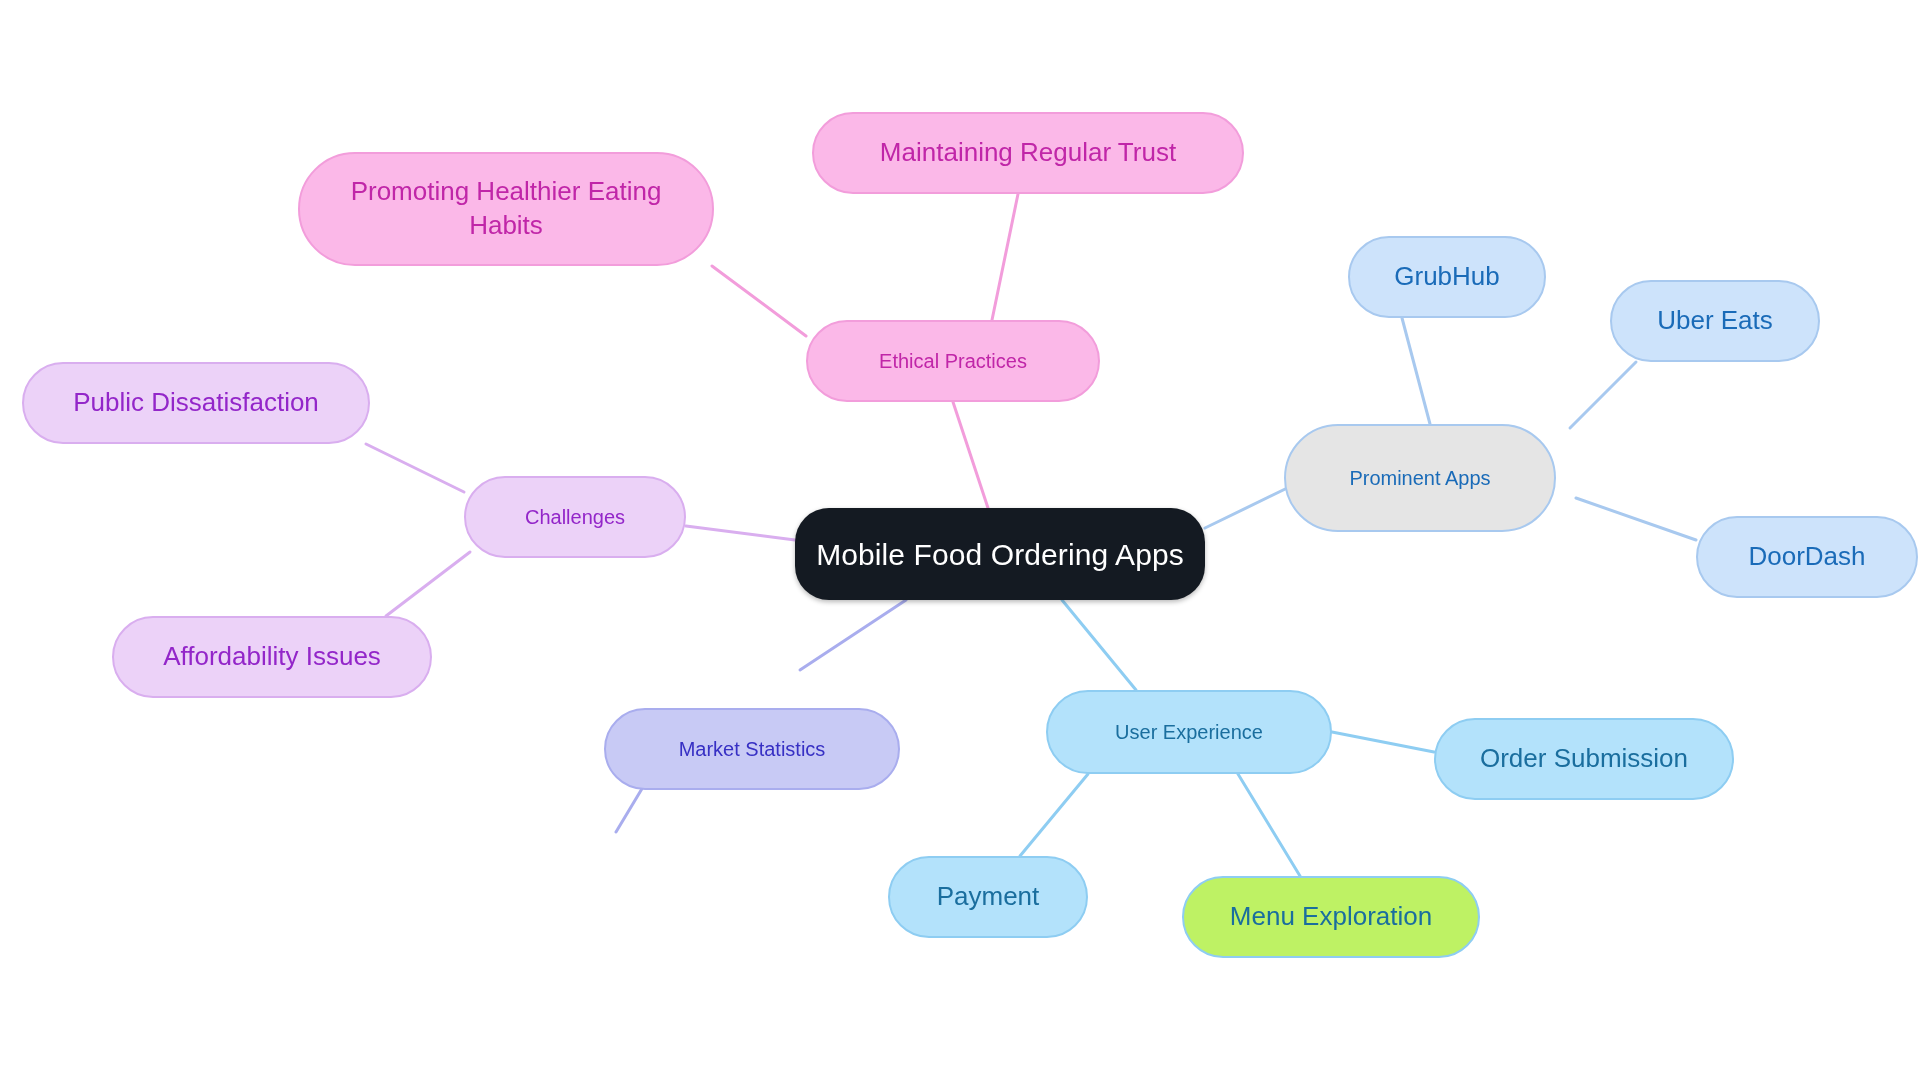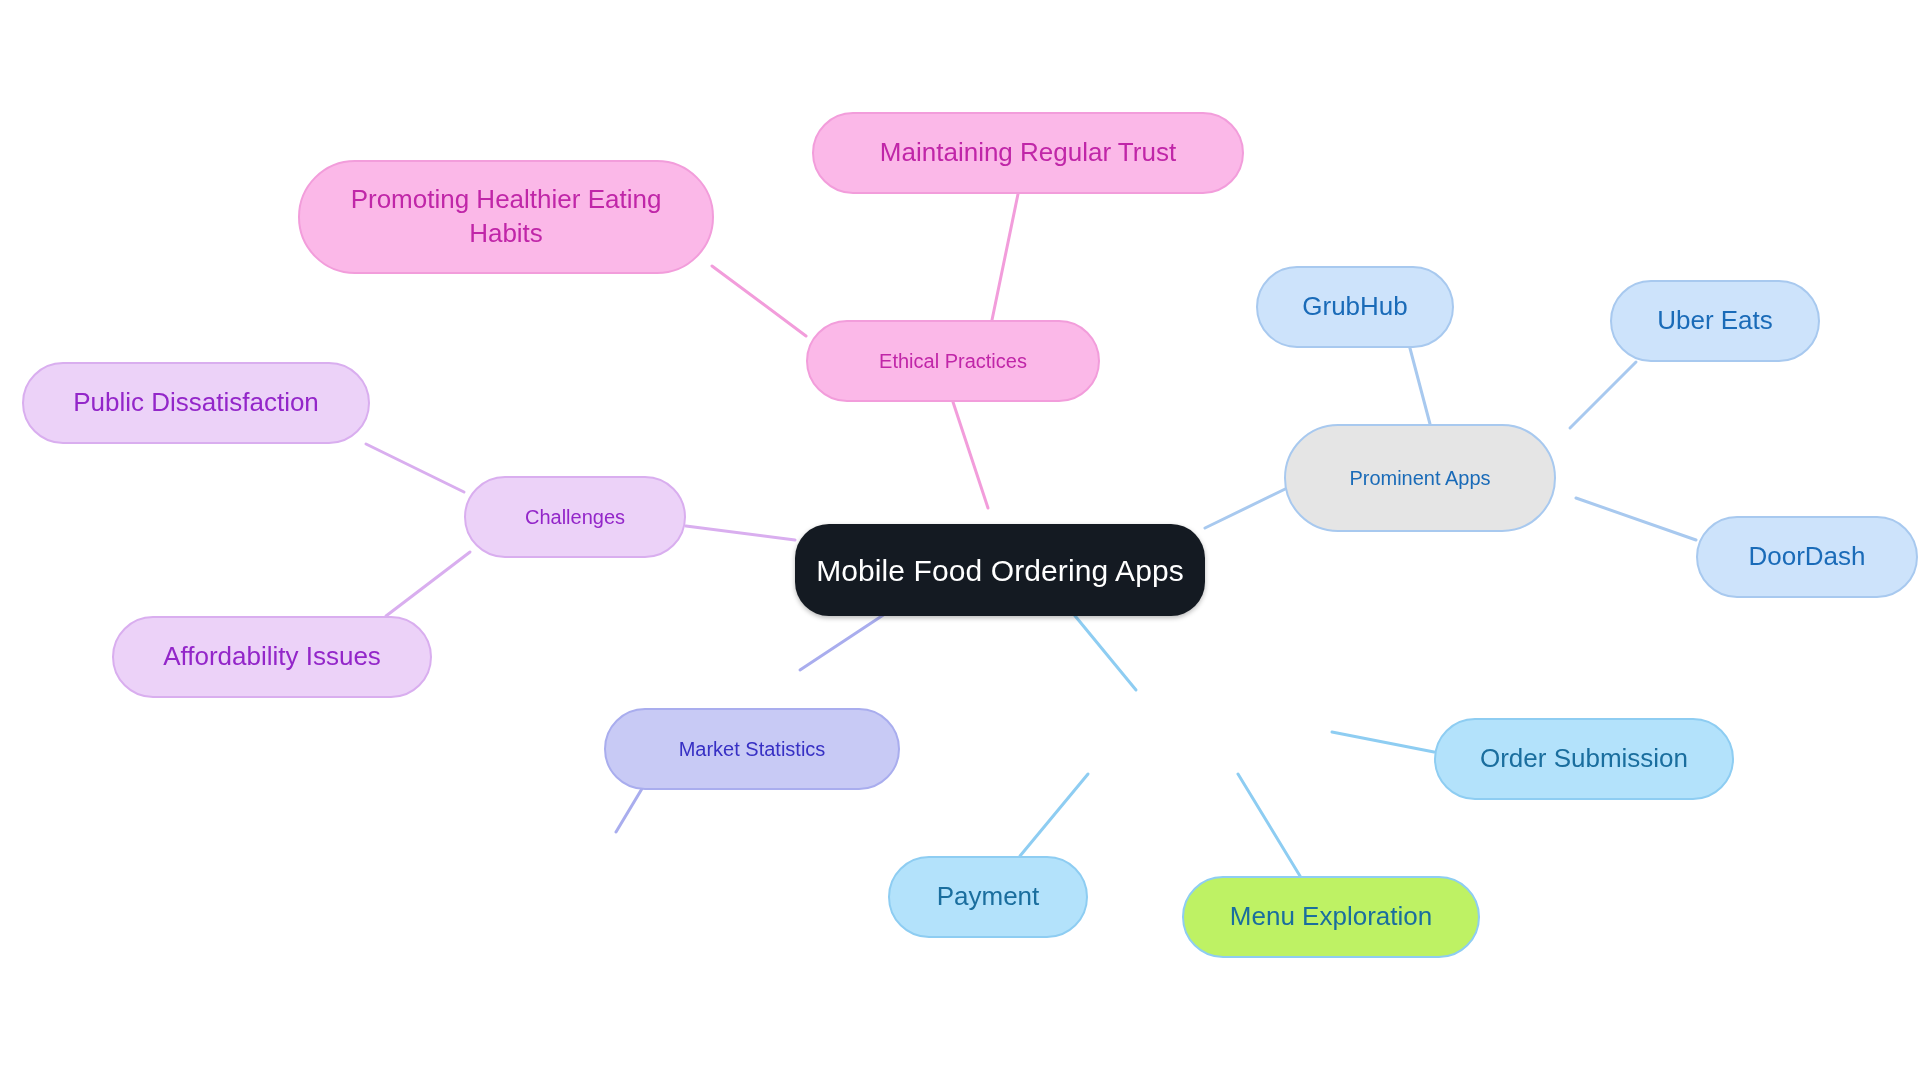--- a/index.html
+++ b/index.html
@@ -68,46 +68,47 @@
       <line x1="1205" y1="528" x2="1312" y2="476" stroke="#a8c9ef" stroke-width="3" stroke-linecap="round"></line>
       <line x1="1430" y1="424" x2="1402" y2="318" stroke="#a8c9ef" stroke-width="3" stroke-linecap="round"></line>
       <line x1="1570" y1="428" x2="1636" y2="362" stroke="#a8c9ef" stroke-width="3" stroke-linecap="round"></line>
       <line x1="1576" y1="498" x2="1696" y2="540" stroke="#a8c9ef" stroke-width="3" stroke-linecap="round"></line>
       <line x1="1062" y1="600" x2="1136" y2="690" stroke="#8ecdf2" stroke-width="3" stroke-linecap="round"></line>
       <line x1="1332" y1="732" x2="1434" y2="752" stroke="#8ecdf2" stroke-width="3" stroke-linecap="round"></line>
       <line x1="1088" y1="774" x2="1020" y2="856" stroke="#8ecdf2" stroke-width="3" stroke-linecap="round"></line>
       <line x1="1238" y1="774" x2="1300" y2="876" stroke="#8ecdf2" stroke-width="3" stroke-linecap="round"></line>
     </svg>
 
-  <div class="node root" style="left: 795px; top: 508px; width: 410px; height: 92px; background: rgb(20, 26, 34); color: rgb(255, 255, 255); margin-top: 16px;">Mobile Food Ordering Apps</div>
+  <div class="node root" style="left: 795px; top: 508px; width: 410px; height: 92px; background: rgb(20, 26, 34); color: rgb(255, 255, 255);">Mobile Food Ordering Apps</div>
 
   <div class="node branch" style="left: 806px; top: 320px; width: 294px; height: 82px; background: rgb(251, 184, 232); color: rgb(192, 38, 168); border-color: rgb(242, 157, 219);">Ethical Practices</div>
 
   <div class="node leaf" style="left: 812px; top: 112px; width: 432px; height: 82px; background: rgb(251, 184, 232); color: rgb(192, 38, 168); border-color: rgb(242, 157, 219);">Maintaining Regular Trust</div>
 
-  <div class="node leaf" style="left: 298px; top: 152px; width: 416px; height: 114px; background: rgb(251, 184, 232); color: rgb(192, 38, 168); border-color: rgb(242, 157, 219); margin-top: 8px;">Promoting Healthier Eating
+  <div class="node leaf" style="left: 298px; top: 152px; width: 416px; height: 114px; background: rgb(251, 184, 232); color: rgb(192, 38, 168); border-color: rgb(242, 157, 219);">Promoting Healthier Eating
 Habits</div>
 
   <div class="node branch" style="left: 464px; top: 476px; width: 222px; height: 82px; background: rgb(236, 210, 248); color: rgb(147, 38, 201); border-color: rgb(217, 174, 239);">Challenges</div>
 
   <div class="node leaf" style="left: 22px; top: 362px; width: 348px; height: 82px; background: rgb(236, 210, 248); color: rgb(147, 38, 201); border-color: rgb(217, 174, 239);">Public Dissatisfaction</div>
 
   <div class="node leaf" style="left: 112px; top: 616px; width: 320px; height: 82px; background: rgb(236, 210, 248); color: rgb(147, 38, 201); border-color: rgb(217, 174, 239);">Affordability Issues</div>
 
   <div class="node branch" style="left: 604px; top: 670px; width: 296px; height: 82px; background: rgb(200, 202, 245); color: rgb(55, 48, 196); border-color: rgb(169, 173, 238); margin-top: 38px;">Market Statistics</div>
 
 
   <div class="node branch" style="left: 1284px; top: 424px; width: 272px; height: 108px; background: #e5e5e5; color: rgb(26, 107, 184); border-color: rgb(168, 201, 239);">Prominent Apps</div>
 
-  <div class="node leaf" style="left: 1256px; top: 236px; width: 198px; height: 82px; background: rgb(205, 227, 251); color: rgb(26, 107, 184); border-color: rgb(168, 201, 239); margin-top: 30px;">GrubHub</div>
+  <div class="node leaf" style="left: 1348px; top: 236px; width: 198px; height: 82px; background: rgb(205, 227, 251); color: rgb(26, 107, 184); border-color: rgb(168, 201, 239);">GrubHub</div>
 
   <div class="node leaf" style="left: 1610px; top: 280px; width: 210px; height: 82px; background: rgb(205, 227, 251); color: rgb(26, 107, 184); border-color: rgb(168, 201, 239);">Uber Eats</div>
 
   <div class="node leaf" style="left: 1696px; top: 516px; width: 222px; height: 82px; background: rgb(205, 227, 251); color: rgb(26, 107, 184); border-color: rgb(168, 201, 239); text-align: center;">DoorDash</div>
 
+  <div class="node branch" style="left: 1046px; top: 690px; width: 286px; height: 84px; background: rgb(179, 226, 251); color: rgb(26, 110, 158); border-color: rgb(142, 205, 242);">User Experience</div>
 
   <div class="node leaf" style="left: 1434px; top: 718px; width: 300px; height: 82px; background: rgb(179, 226, 251); color: rgb(26, 110, 158); border-color: rgb(142, 205, 242);">Order Submission</div>
 
   <div class="node leaf" style="left: 888px; top: 856px; width: 200px; height: 82px; background: rgb(179, 226, 251); color: rgb(26, 110, 158); border-color: rgb(142, 205, 242);">Payment</div>
 
   <div class="node leaf" style="left: 1182px; top: 876px; width: 298px; height: 82px; background: #bef264; color: rgb(26, 110, 158); border-color: rgb(142, 205, 242);">Menu Exploration</div>
 
 </div>
 
 </body></html>

